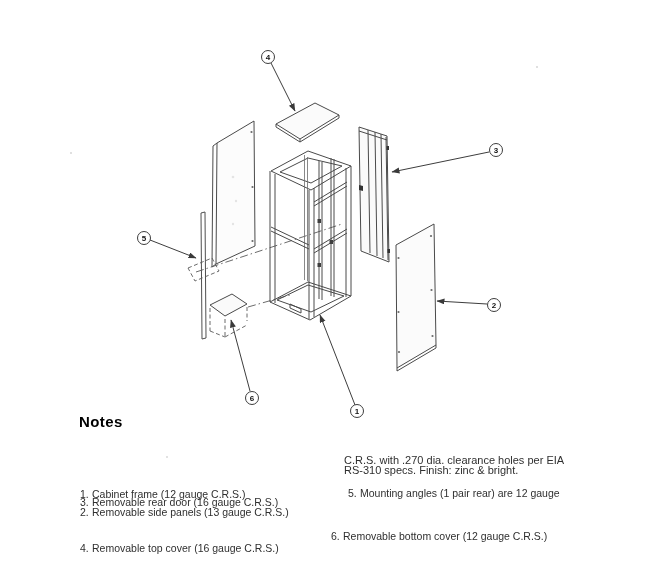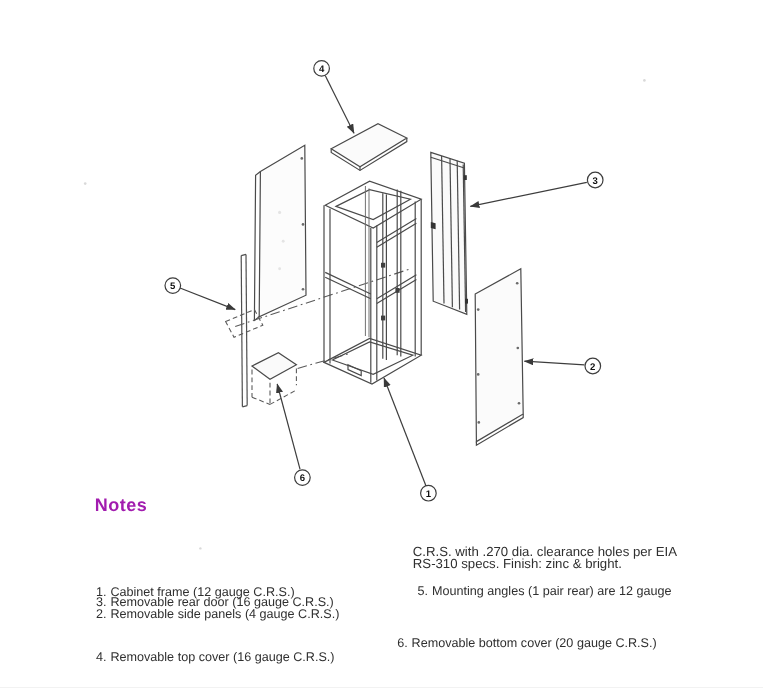--- a/index.html
+++ b/index.html
@@ -3,21 +3,21 @@
 <meta charset="utf-8">
 <style>
   html,body{margin:0;padding:0;background:#e8e8e8;}
   #page{
     position:relative;width:650px;height:573px;background:#ffffff;
     overflow:hidden;font-family:"Liberation Sans",sans-serif;
   }
   #diagram-svg{position:absolute;left:0;top:0;}
   .notes-heading{
     position:absolute;left:79px;top:413px;
-    font-size:15px;font-weight:bold;color:#a21caf;letter-spacing:.4px;
+    font-size:15px;font-weight:bold;color:#000000;letter-spacing:.4px;
   }
   .note-row{position:absolute;white-space:nowrap;font-size:10.5px;color:#2f2f2f;margin-top:44px;}
   .note-row .num{display:inline-block;min-width:12px;}
   .note-line{position:absolute;white-space:nowrap;font-size:11px;color:#2f2f2f;}
 </style>
 </head>
 <body>
 
 <div id="page">
 
@@ -190,33 +190,33 @@
     </g>
   </svg>
 
   <div>
     <div class="notes-heading">Notes</div>
 
     <div class="note-row" style="left:80px;top:444px">
       <span class="num">1.</span><span class="txt">Cabinet frame (12 gauge C.R.S.)</span>
     </div>
     <div class="note-row" style="left:80px;top:462px">
-      <span class="num">2.</span><span class="txt">Removable side panels (4 gauge C.R.S.)</span>
+      <span class="num">2.</span><span class="txt">Removable side panels (13 gauge C.R.S.)</span>
     </div>
     <div class="note-row" style="left:80px;top:452px">
       <span class="num">3.</span><span class="txt">Removable rear door (16 gauge C.R.S.)</span>
     </div>
     <div class="note-row" style="left:80px;top:498px">
       <span class="num">4.</span><span class="txt">Removable top cover (16 gauge C.R.S.)</span>
     </div>
 
     <div class="note-row" style="left:348px;top:443px">
       <span class="num">5.</span><span class="txt">Mounting angles (1 pair rear) are 12 gauge</span>
     </div>
     <div class="note-line" style="left:344px;top:453.5px">C.R.S. with .270 dia. clearance holes per EIA</div>
     <div class="note-line" style="left:344px;top:464px">RS-310 specs. Finish: zinc &amp; bright.</div>
 
     <div class="note-row" style="left:331px;top:486px">
-      <span class="num">6.</span><span class="txt">Removable bottom cover (20 gauge C.R.S.)</span>
+      <span class="num">6.</span><span class="txt">Removable bottom cover (12 gauge C.R.S.)</span>
     </div>
   </div>
 
 </div>
 
 </body></html>

